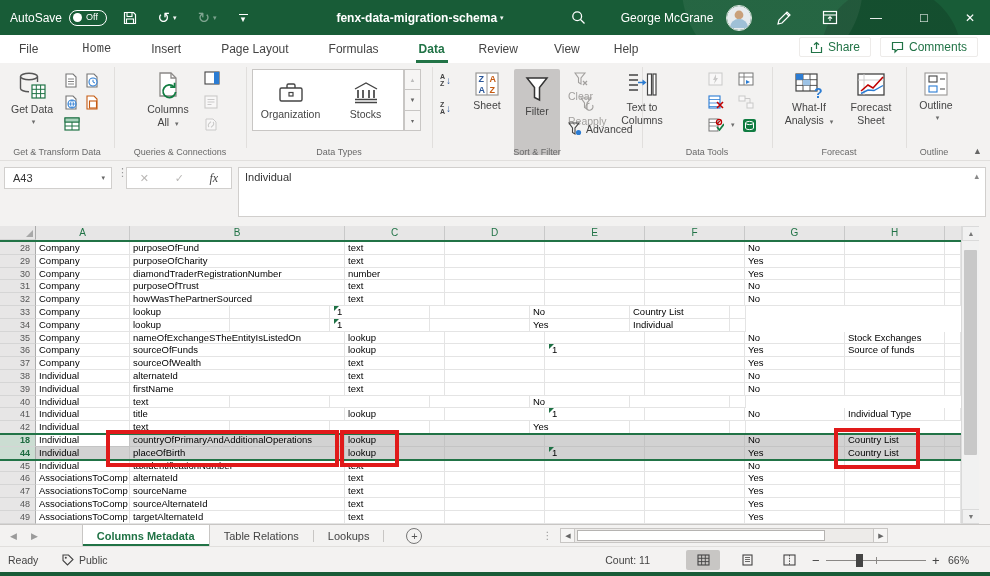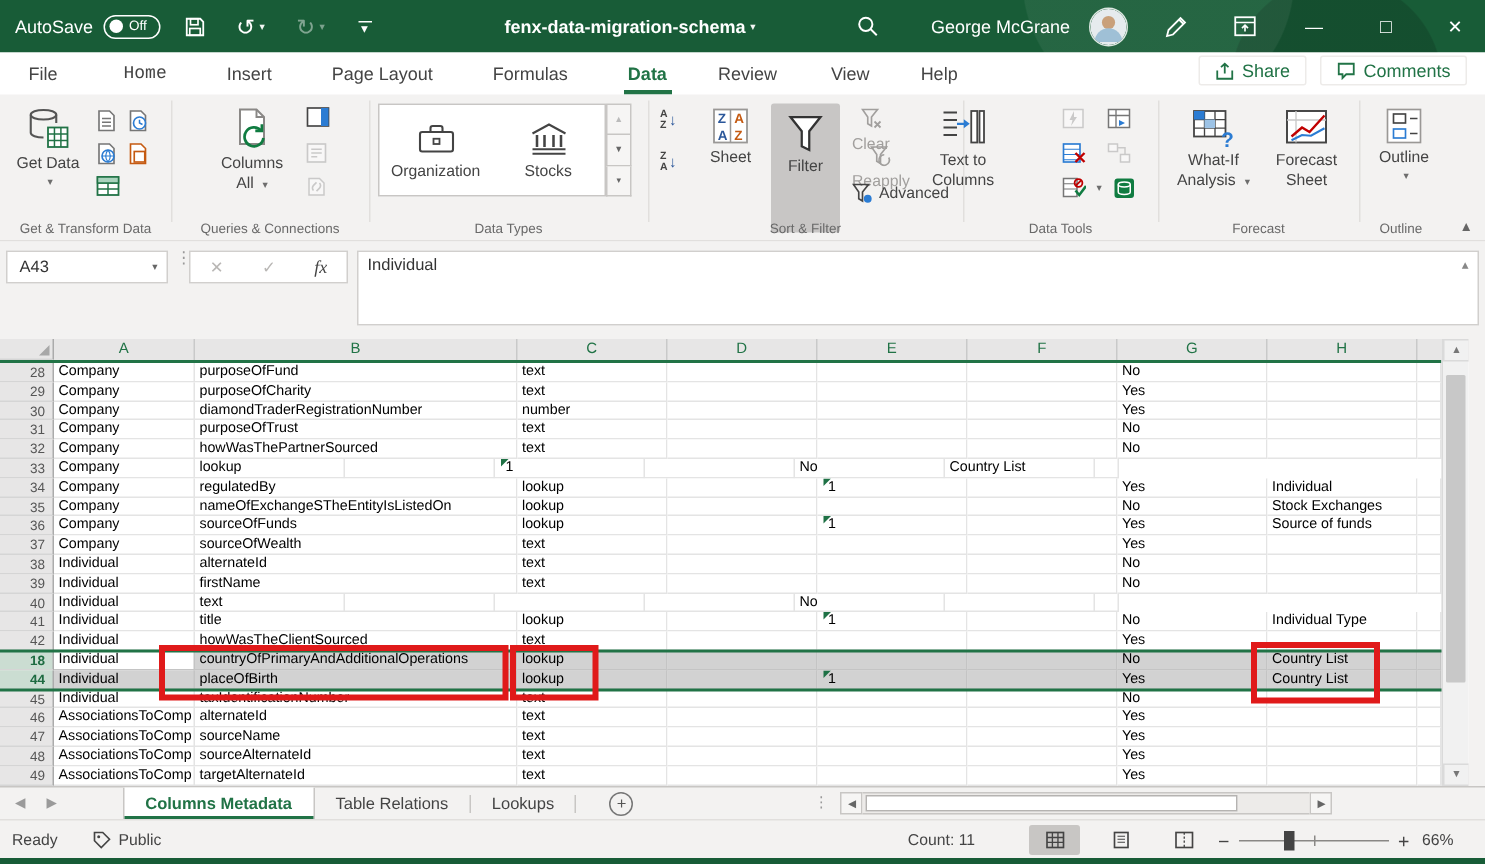--- a/index.html
+++ b/index.html
@@ -568,21 +568,20 @@
         <div class="cell cd"></div>
         <div class="cell ce"><span class="tri"></span><span>1</span></div>
         <div class="cell cf"></div>
         <div class="cell cg"><span>No</span></div>
         <div class="cell ch"><span>Country List</span></div>
         <div class="cell ci"></div>
       </div>
       <div class="grow">
         <div class="gut">34</div>
         <div class="cell ca"><span>Company</span></div>
-        <div class="cell cb"><span>regulatedBy</span></div>
         <div class="cell cc"><span>lookup</span></div>
         <div class="cell cd"></div>
         <div class="cell ce"><span class="tri"></span><span>1</span></div>
         <div class="cell cf"></div>
         <div class="cell cg"><span>Yes</span></div>
         <div class="cell ch"><span>Individual</span></div>
         <div class="cell ci"></div>
       </div>
       <div class="grow">
         <div class="gut">35</div>
@@ -663,21 +662,20 @@
         <div class="cell cd"></div>
         <div class="cell ce"><span class="tri"></span><span>1</span></div>
         <div class="cell cf"></div>
         <div class="cell cg"><span>No</span></div>
         <div class="cell ch"><span>Individual Type</span></div>
         <div class="cell ci"></div>
       </div>
       <div class="grow">
         <div class="gut">42</div>
         <div class="cell ca"><span>Individual</span></div>
-        <div class="cell cb"><span>howWasTheClientSourced</span></div>
         <div class="cell cc"><span>text</span></div>
         <div class="cell cd"></div>
         <div class="cell ce"></div>
         <div class="cell cf"></div>
         <div class="cell cg"><span>Yes</span></div>
         <div class="cell ch"></div>
         <div class="cell ci"></div>
       </div>
       <div class="grow sel">
         <div class="gut">18</div>

